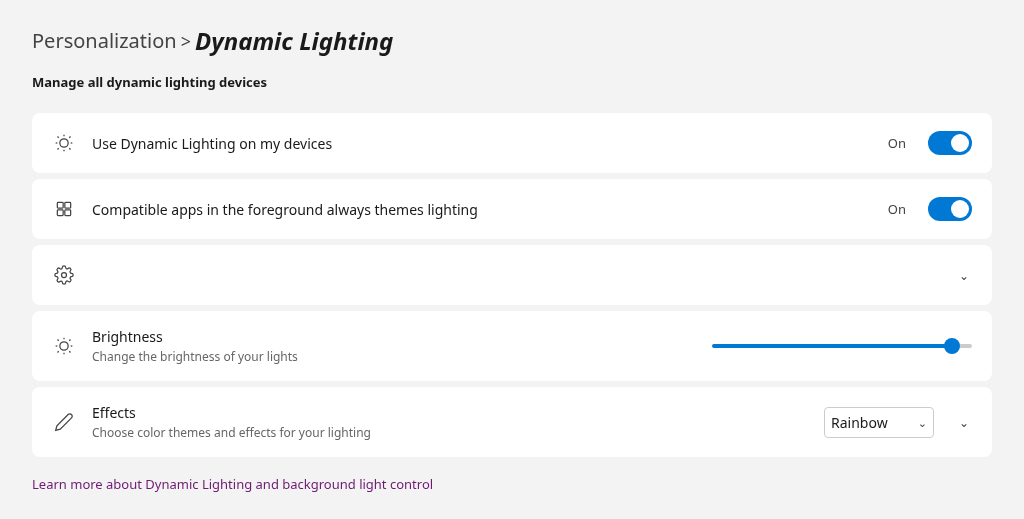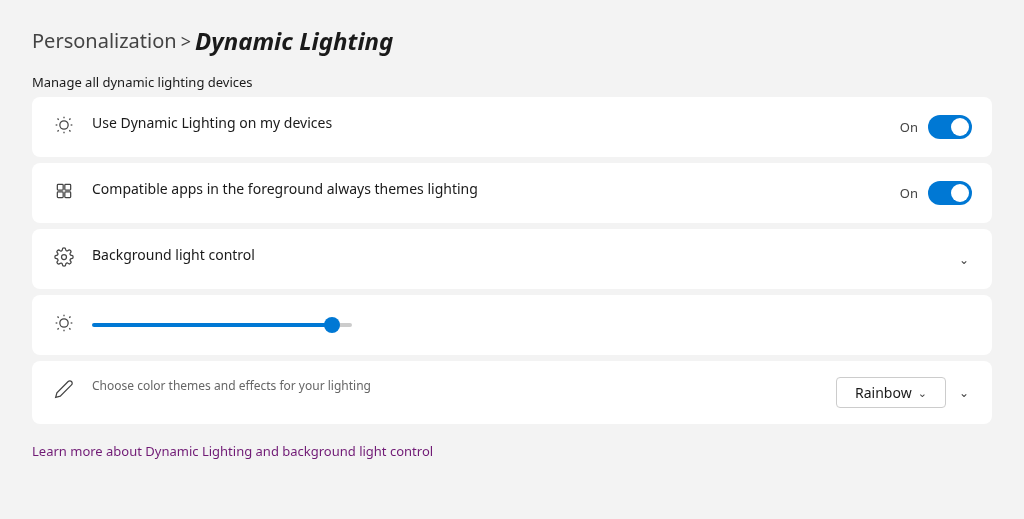--- a/index.html
+++ b/index.html
@@ -28,36 +28,37 @@
     }
     .breadcrumb-current {
       font-size: 24px;
       font-weight: 700;
       color: #1a1a1a;
       font-style: italic;
     }
 
     .section-label {
       font-size: 13px;
-      font-weight: 400;
+      font-weight: 700;
       color: #1a1a1a;
-      margin-bottom: 6px;
+      margin-bottom: 22px;
     }
 
     .cards-container {
       display: flex;
       flex-direction: column;
       gap: 6px;
     }
 
     .card {
       background: #fff;
       border-radius: 8px;
       padding: 16px 20px;
       display: flex;
+      align-items: center;
       gap: 16px;
       min-height: 60px;
     }
 
     .card-icon {
       width: 24px;
       height: 24px;
       flex-shrink: 0;
       display: flex;
       align-items: center;
@@ -79,21 +80,21 @@
     }
 
     .card-subtitle {
       font-size: 12px;
       color: #666;
     }
 
     .card-right {
       display: flex;
       align-items: center;
-      gap: 10px;
+      gap: 22px;
       flex-shrink: 0;
     }
 
     .status-text {
       font-size: 13px;
       color: #444;
     }
 
     
     .toggle-switch {
@@ -153,21 +154,21 @@
       cursor: pointer;
     }
 
     
     .dropdown {
       display: flex;
       align-items: center;
       gap: 4px;
       border: 1px solid #ccc;
       border-radius: 4px;
-      padding: 5px 18px;
+      padding: 5px 6px;
       background: #fff;
       cursor: pointer;
       font-size: 14px;
       min-width: 110px;
       justify-content: space-between;
     }
 
     .learn-more-link {
       display: inline-block;
       margin-top: 18px;
@@ -247,55 +248,59 @@
   </div>
 
   <div class="card">
     <div class="card-icon">
       <svg viewBox="0 0 24 24" stroke-width="1.5">
         <circle cx="12" cy="12" r="3"></circle>
         <path d="M19.4 15a1.65 1.65 0 0 0 .33 1.82l.06.06a2 2 0 0 1-2.83 2.83l-.06-.06a1.65 1.65 0 0 0-1.82-.33 1.65 1.65 0 0 0-1 1.51V21a2 2 0 0 1-4 0v-.09A1.65 1.65 0 0 0 9 19.4a1.65 1.65 0 0 0-1.82.33l-.06.06a2 2 0 0 1-2.83-2.83l.06-.06A1.65 1.65 0 0 0 4.68 15a1.65 1.65 0 0 0-1.51-1H3a2 2 0 0 1 0-4h.09A1.65 1.65 0 0 0 4.6 9a1.65 1.65 0 0 0-.33-1.82l-.06-.06a2 2 0 0 1 2.83-2.83l.06.06A1.65 1.65 0 0 0 9 4.68a1.65 1.65 0 0 0 1-1.51V3a2 2 0 0 1 4 0v.09a1.65 1.65 0 0 0 1 1.51 1.65 1.65 0 0 0 1.82-.33l.06-.06a2 2 0 0 1 2.83 2.83l-.06.06A1.65 1.65 0 0 0 19.4 9a1.65 1.65 0 0 0 1.51 1H21a2 2 0 0 1 0 4h-.09a1.65 1.65 0 0 0-1.51 1z"></path>
       </svg>
     </div>
     <div class="card-content">
-      <span class="card-title">Background light control</span>
     </div>
     <div class="card-right">
       <div class="chevron">⌄</div>
     </div>
   </div>
 
   <div class="card">
     <div class="card-icon">
       <svg viewBox="0 0 24 24" stroke-width="1.5">
         <circle cx="12" cy="12" r="5"></circle>
         <line x1="12" y1="2" x2="12" y2="4"></line>
         <line x1="12" y1="20" x2="12" y2="22"></line>
         <line x1="4.22" y1="4.22" x2="5.64" y2="5.64"></line>
         <line x1="18.36" y1="18.36" x2="19.78" y2="19.78"></line>
         <line x1="2" y1="12" x2="4" y2="12"></line>
         <line x1="20" y1="12" x2="22" y2="12"></line>
         <line x1="4.22" y1="19.78" x2="5.64" y2="18.36"></line>
         <line x1="18.36" y1="5.64" x2="19.78" y2="4.22"></line>
       </svg>
     </div>
+    <div class="card-content">
+      <span class="card-title">Brightness</span>
+      <span class="card-subtitle">Change the brightness of your lights</span>
+    </div>
     <div class="card-right">
       <div class="slider-container">
         <input type="range" class="slider" min="0" max="100" value="95" style="">
       </div>
     </div>
   </div>
 
   <div class="card">
     <div class="card-icon">
       <svg viewBox="0 0 24 24" stroke-width="1.5">
         <path d="M17 3a2.828 2.828 0 1 1 4 4L7.5 20.5 2 22l1.5-5.5L17 3z"></path>
       </svg>
     </div>
     <div class="card-content">
+      <span class="card-title">Effects</span>
       <span class="card-subtitle">Choose color themes and effects for your lighting</span>
     </div>
     <div class="card-right">
       <div class="dropdown">
         <span>Rainbow</span>
         <span style="font-size:11px; color:#444;">⌄</span>
       </div>
       <div class="chevron">⌄</div>
     </div>
   </div>

